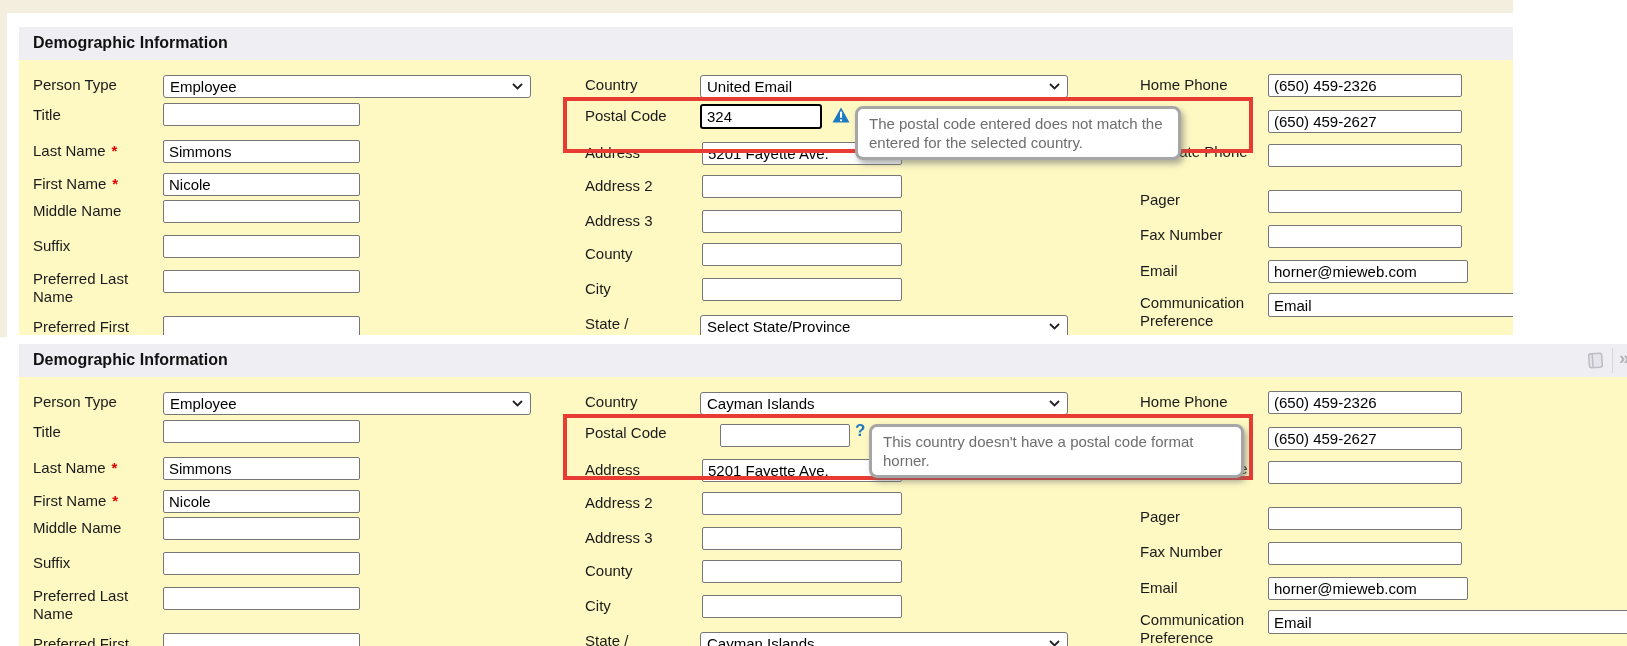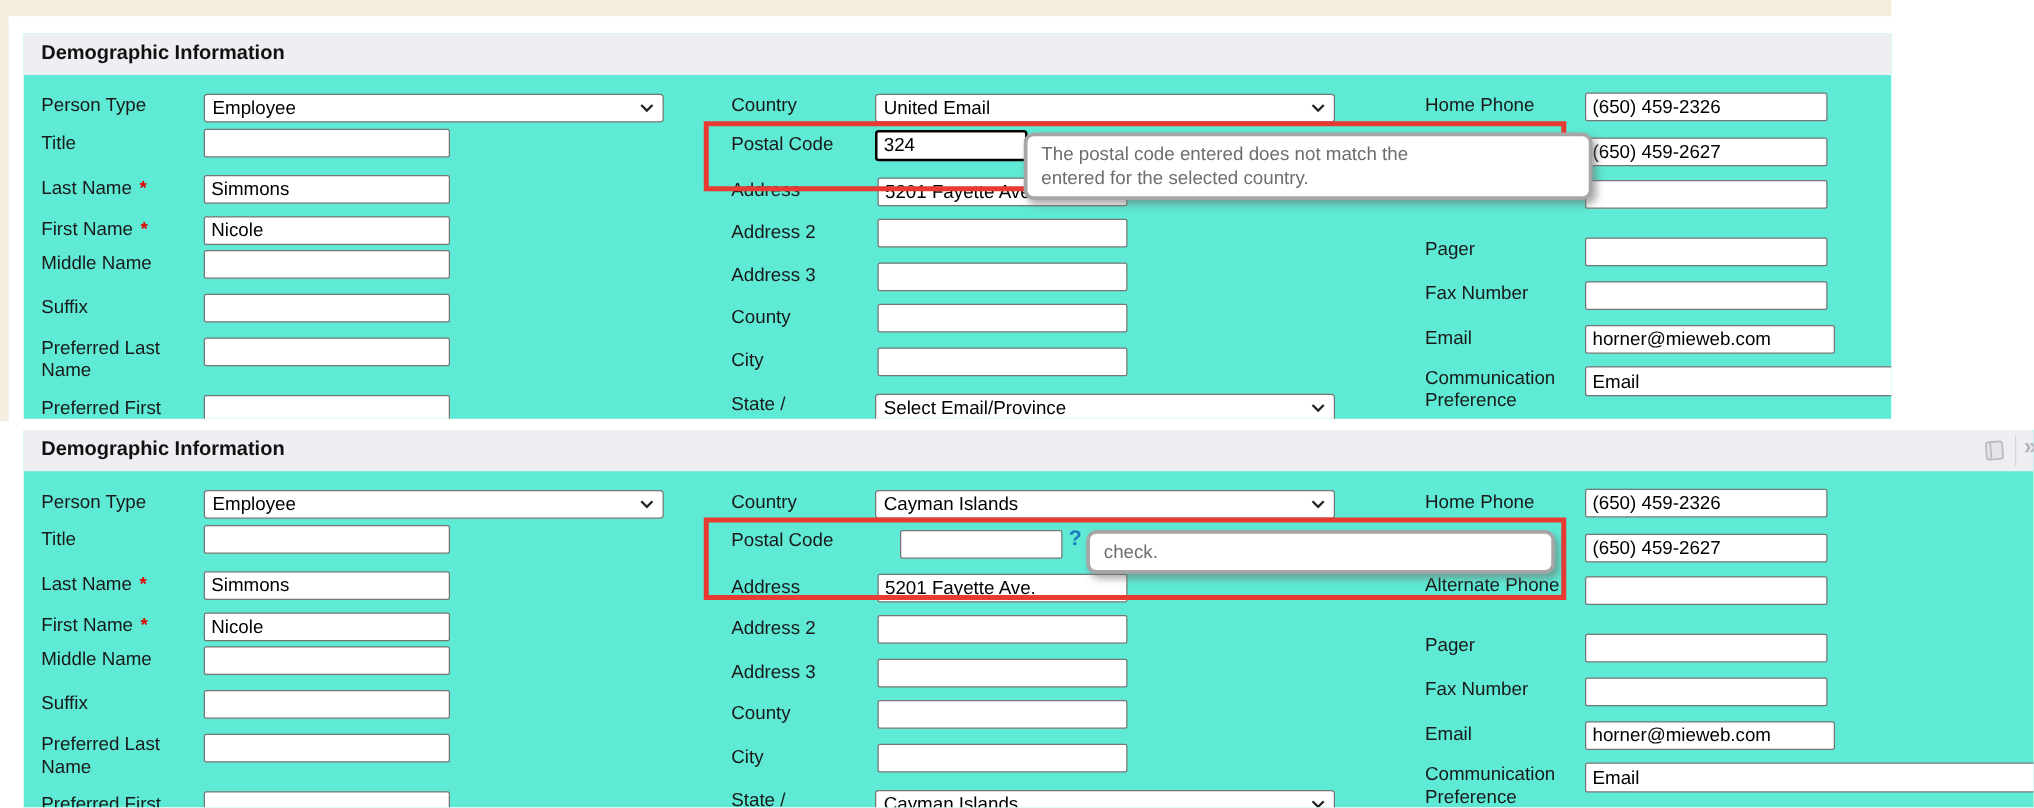--- a/index.html
+++ b/index.html
@@ -3,21 +3,21 @@
 <meta charset="utf-8">
 <style>
   html,body{margin:0;padding:0}
   body{
     width:1627px;height:646px;overflow:hidden;position:relative;background:#fff;
     font-family:"Liberation Sans",sans-serif;color:#1a1a1a;
   }
   .cream-top{position:absolute;left:0;top:0;width:1513px;height:13px;background:#f3eedd}
   .cream-left{position:absolute;left:0;top:13px;width:7px;height:324px;background:#f3eedd}
 
-  .panel{position:absolute;background:#5eead4;overflow:hidden}
+  .panel{position:absolute;background:#fef9c3;overflow:hidden}
   .panel--top{left:19px;top:27px;width:1494px;height:308px}
   .panel--bottom{left:19px;top:344px;width:1608px;height:302px}
 
   .hdr{position:absolute;left:0;top:0;right:0;height:33px;background:#eeeef3}
   .hdr-title{position:absolute;left:14px;top:7px;font-size:16px;font-weight:bold;color:#111}
   .hdr-book{position:absolute;left:1566px;top:7px}
   .hdr-div{position:absolute;left:1593px;top:4px;width:1px;height:25px;background:#d5d5da}
   .hdr-collapse{position:absolute;left:1600px;top:3px;font-size:19px;color:#b3b3ba;font-weight:bold}
 
   .lbl{position:absolute;font-size:15px;line-height:18px;color:#1a1a1a;white-space:nowrap}
@@ -40,21 +40,21 @@
   .highlight{position:absolute;left:544px;top:70px;width:690px;box-sizing:border-box;
     border:4px solid #e73b33;z-index:5;pointer-events:none}
   .panel--top .highlight{height:56px}
   .panel--bottom .highlight{height:66px}
 
   .tooltip{
     position:absolute;top:79px;box-sizing:border-box;z-index:6;background:#fff;
     border:3px solid #a6a6a6;border-radius:8px;box-shadow:3px 4px 6px rgba(110,110,110,.55);
     font-size:15px;line-height:19px;color:#6e6e6e;padding:5px 11px;
   }
-  .panel--top .tooltip{left:800px;width:455px}
+  .panel--top .tooltip{left:836px;width:326px}
   .panel--bottom .tooltip{left:850px;top:80px;width:375px}
 
   .warn-icon{position:absolute;left:813px;top:80px;z-index:6}
   .q-icon{position:absolute;left:836px;top:77px;z-index:6;color:#1e7ac1;font-weight:bold;font-size:17px}
 
   .postal-top{left:681px;top:77px;width:122px;height:25px;border:2px solid #000;border-radius:3px}
   .postal-bottom{left:701px;top:80px;width:130px}
 </style>
 </head>
 <body>
@@ -131,21 +131,21 @@
   <input class="inp" style="left: 683px; top: 183px; width: 200px;" value="">
 
   <div class="lbl" style="left:566px;top:218px">County</div>
   <input class="inp" style="left: 683px; top: 216px; width: 200px;" value="">
 
   <div class="lbl" style="left:566px;top:253px">City</div>
   <input class="inp" style="left: 683px; top: 251px; width: 200px;" value="">
 
   <div class="lbl wrap" style="left:566px;top:288px;width:70px">State / Province</div>
   <div class="sel" style="left:681px;top:288px">
-    <span>Select Email/Province</span>
+    <span>Select State/Province</span>
     <span class="chev">
         <svg width="11" height="7" viewBox="0 0 11 7">
           <path d="M1 1 L5.5 5.5 L10 1" fill="none" stroke="#222" stroke-width="1.8"></path>
         </svg>
       </span>
   </div>
 
   <div class="lbl" style="left:1121px;top:49px">Home Phone</div>
   <input class="inp" style="left: 1249px; top: 47px; width: 194px;" value="(650) 459-2326">
 
@@ -218,21 +218,22 @@
         <svg width="11" height="7" viewBox="0 0 11 7">
           <path d="M1 1 L5.5 5.5 L10 1" fill="none" stroke="#222" stroke-width="1.8"></path>
         </svg>
       </span>
   </div>
 
   <div class="lbl" style="left:566px;top:80px">Postal Code</div>
   <input class="inp postal-bottom" value="" style="">
   <span class="q-icon">?</span>
   <div class="tooltip">
-    <div>check.</div>
+    <div>This country doesn't have a postal code format</div>
+    <div>horner.</div>
   </div>
   <div class="highlight"></div>
 
   <div class="lbl" style="left:566px;top:117px">Address</div>
   <input class="inp" style="left: 683px; top: 115px; width: 200px;" value="5201 Fayette Ave.">
 
   <div class="lbl" style="left:566px;top:150px">Address 2</div>
   <input class="inp" style="left: 683px; top: 148px; width: 200px;" value="">
 
   <div class="lbl" style="left:566px;top:185px">Address 3</div>

